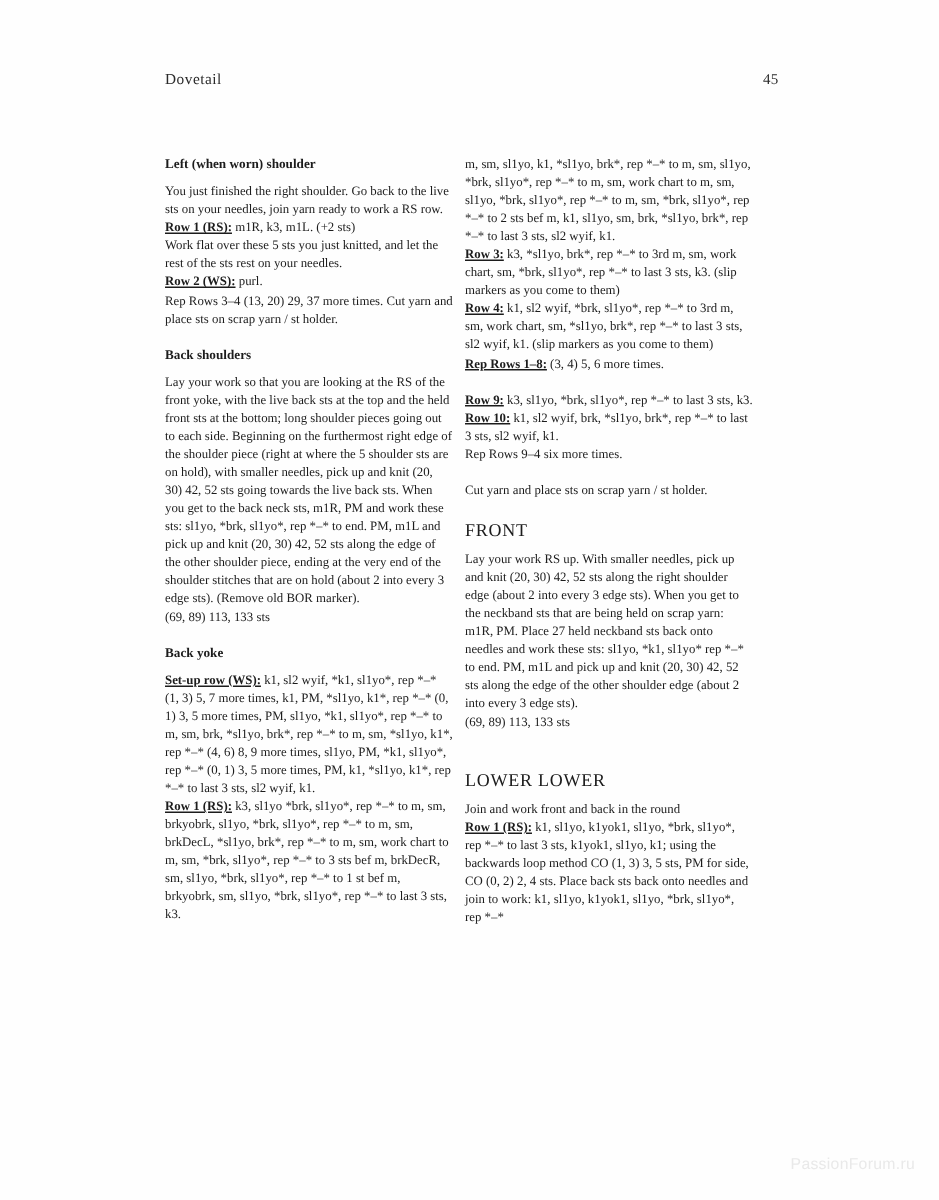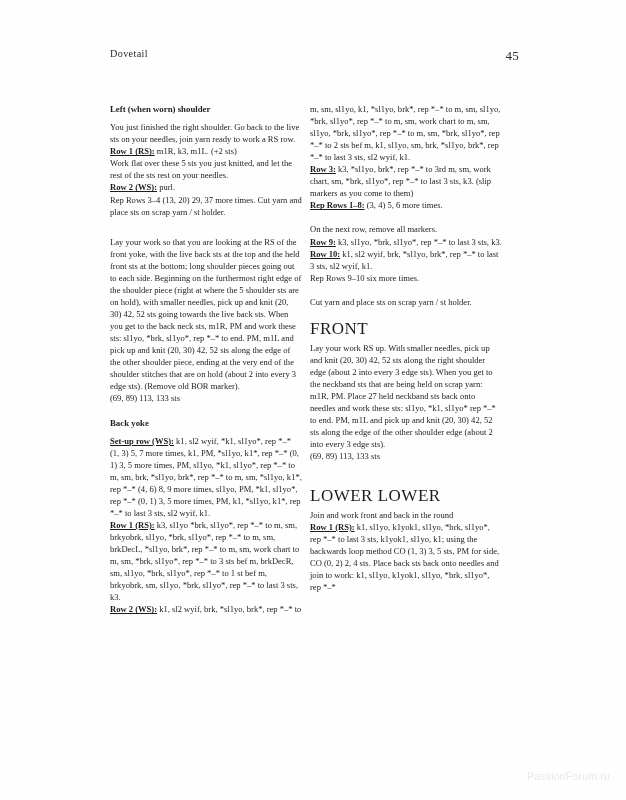--- a/index.html
+++ b/index.html
@@ -27,21 +27,21 @@
     left: 110px;
     top: 48px;
     font-size: 10.2px;
     letter-spacing: 0.35px;
     color: #2a2a2a;
   }
   .folio {
     position: absolute;
     right: 107px;
     top: 48px;
-    font-size: 13px;
+    font-size: 10px;
     color: #2a2a2a;
     letter-spacing: 0.2px;
   }
   .columns {
     position: absolute;
     left: 110px;
     top: 103px;
     width: 408px;
     display: flex;
     gap: 8px;
@@ -56,21 +56,21 @@
   .col p {
     margin: 0;
   }
   .h-sub {
     font-weight: bold;
     font-size: 8.8px;
     line-height: 12.05px;
     margin: 0;
   }
   .h-major {
-    font-size: 17px;
+    font-size: 12px;
     line-height: 14px;
     letter-spacing: 0.5px;
     margin: 0;
     font-weight: normal;
   }
   .gap-sm { height: 6.2px; }
   .gap-md { height: 12.05px; }
   .gap-lg { height: 14px; }
   b { font-weight: bold; text-decoration: underline; }
   .watermark {
@@ -97,42 +97,42 @@
     <div class="col">
       <p class="h-sub">Left (when worn) shoulder</p>
       <div class="gap-sm"></div>
       <p>You just finished the right shoulder. Go back to the live sts on your needles, join yarn ready to work a RS row.</p>
       <p><b>Row 1 (RS):</b><span> m1R, k3, m1L.  (+2 sts)</span></p>
       <p>Work flat over these 5 sts you just knitted, and let the rest of the sts rest on your needles.</p>
       <p><b>Row 2 (WS):</b><span> purl.</span></p>
       <p>Rep Rows 3–4 (13, 20) 29, 37 more times. Cut yarn and place sts on scrap yarn / st holder.</p>
 
       <div class="gap-md"></div>
+      <p class="h-sub">Back shoulders</p>
       <div class="gap-sm"></div>
       <p>Lay your work so that you are looking at the RS of the front yoke, with the live back sts at the top and the held front sts at the bottom; long shoulder pieces going out to each side. Beginning on the furthermost right edge of the shoulder piece (right at where the 5 shoulder sts are on hold), with smaller needles, pick up and knit (20, 30) 42, 52 sts going towards the live back sts. When you get to the back neck sts, m1R, PM and work these sts: sl1yo, *brk, sl1yo*, rep *–* to end. PM, m1L and pick up and knit (20, 30) 42, 52 sts along the edge of the other shoulder piece, ending at the very end of the shoulder stitches that are on hold (about 2 into every 3 edge sts). (Remove old BOR marker).</p>
       <p>(69, 89) 113, 133 sts</p>
 
       <div class="gap-md"></div>
       <p class="h-sub">Back yoke</p>
       <div class="gap-sm"></div>
       <p><b>Set-up row (WS):</b><span> k1, sl2 wyif, *k1, sl1yo*, rep *–* (1, 3) 5, 7 more times, k1, PM, *sl1yo, k1*, rep *–* (0, 1) 3, 5 more times, PM, sl1yo, *k1, sl1yo*, rep *–* to m, sm, brk, *sl1yo, brk*, rep *–* to m, sm, *sl1yo, k1*, rep *–* (4, 6) 8, 9 more times, sl1yo, PM, *k1, sl1yo*, rep *–* (0, 1) 3, 5 more times, PM, k1, *sl1yo, k1*, rep *–* to last 3 sts, sl2 wyif, k1.</span></p>
       <p><b>Row 1 (RS):</b><span> k3, sl1yo *brk, sl1yo*, rep *–* to m, sm, brkyobrk, sl1yo, *brk, sl1yo*, rep *–* to m, sm, brkDecL, *sl1yo, brk*, rep *–* to m, sm, work chart to m, sm, *brk, sl1yo*, rep *–* to 3 sts bef m, brkDecR, sm, sl1yo, *brk, sl1yo*, rep *–* to 1 st bef m, brkyobrk, sm, sl1yo, *brk, sl1yo*, rep *–* to last 3 sts, k3.</span></p>
-      <p><b>Row 2 (WS):</b><span> k1, sl2 wyif, brk, *sl1yo, brk*, rep *–* to</span></p>
     </div>
 
     <div class="col">
       <p>m, sm, sl1yo, k1, *sl1yo, brk*, rep *–* to m, sm, sl1yo, *brk, sl1yo*, rep *–* to m, sm, work chart to m, sm, sl1yo, *brk, sl1yo*, rep *–* to m, sm, *brk, sl1yo*, rep *–* to 2 sts bef m, k1, sl1yo, sm, brk, *sl1yo, brk*, rep *–* to last 3 sts, sl2 wyif, k1.</p>
       <p><b>Row 3:</b><span> k3, *sl1yo, brk*, rep *–* to 3rd m, sm, work chart, sm, *brk, sl1yo*, rep *–* to last 3 sts, k3. (slip markers as you come to them)</span></p>
+      <p><b>Row 4:</b><span> k1, sl2 wyif, *brk, sl1yo*, rep *–* to 3rd m, sm, work chart, sm, *sl1yo, brk*, rep *–* to last 3 sts, sl2 wyif, k1. (slip markers as you come to them)</span></p>
       <p><b>Rep Rows 1–8:</b><span> (3, 4) 5, 6 more times.</span></p>
 
       <div class="gap-md"></div>
-      <p>On the next row, remove all markers.</p>
       <p><b>Row 9:</b><span> k3, sl1yo, *brk, sl1yo*, rep *–* to last 3 sts, k3.</span></p>
       <p><b>Row 10:</b><span> k1, sl2 wyif, brk, *sl1yo, brk*, rep *–* to last 3 sts, sl2 wyif, k1.</span></p>
-      <p>Rep Rows 9–10 six more times.</p>
+      <p>Rep Rows 9–4 six more times.</p>
 
       <div class="gap-md"></div>
       <p>Cut yarn and place sts on scrap yarn / st holder.</p>
 
       <div class="gap-lg"></div>
       <p class="h-major">FRONT</p>
       <div class="gap-sm"></div>
       <p>Lay your work RS up. With smaller needles, pick up and knit (20, 30) 42, 52 sts along the right shoulder edge (about 2 into every 3 edge sts). When you get to the neckband sts that are being held on scrap yarn: m1R, PM. Place 27 held neckband sts back onto needles and work these sts: sl1yo, *k1, sl1yo* rep *–* to end. PM, m1L and pick up and knit (20, 30) 42, 52 sts along the edge of the other shoulder edge (about 2 into every 3 edge sts).</p>
       <p>(69, 89) 113, 133 sts</p>
 

